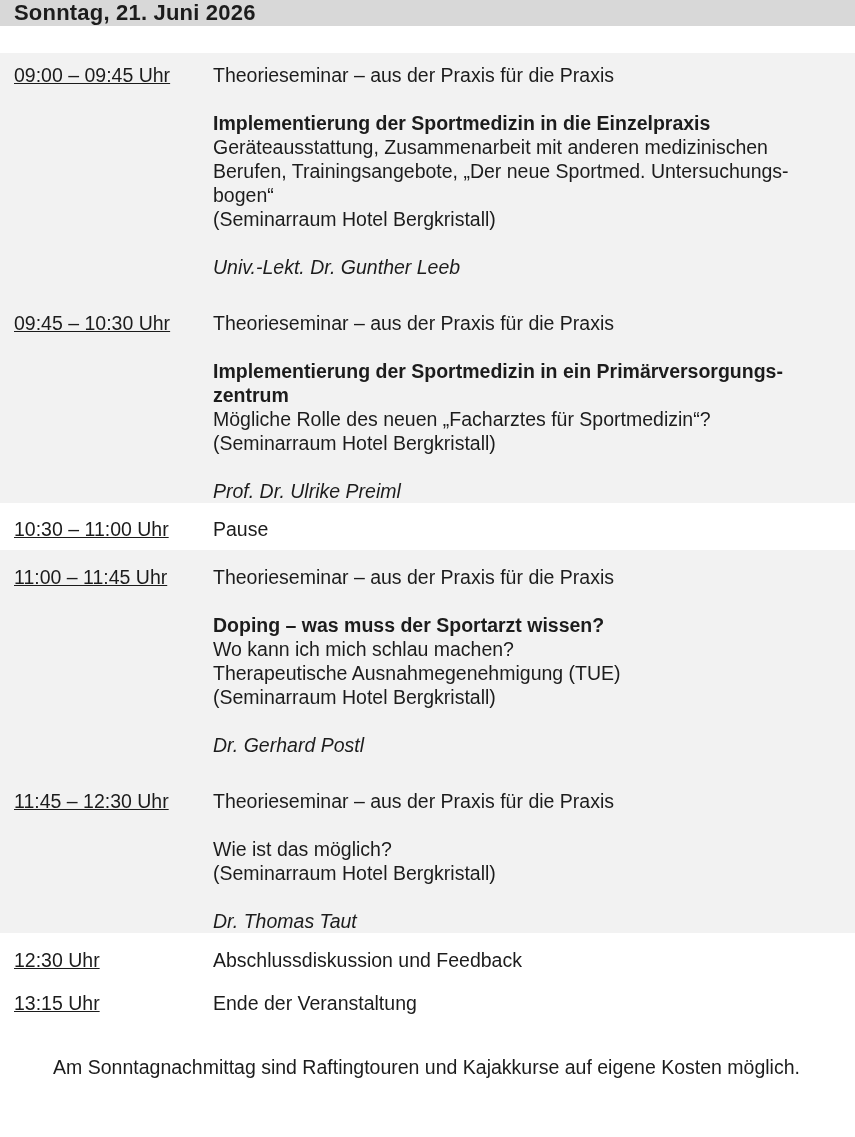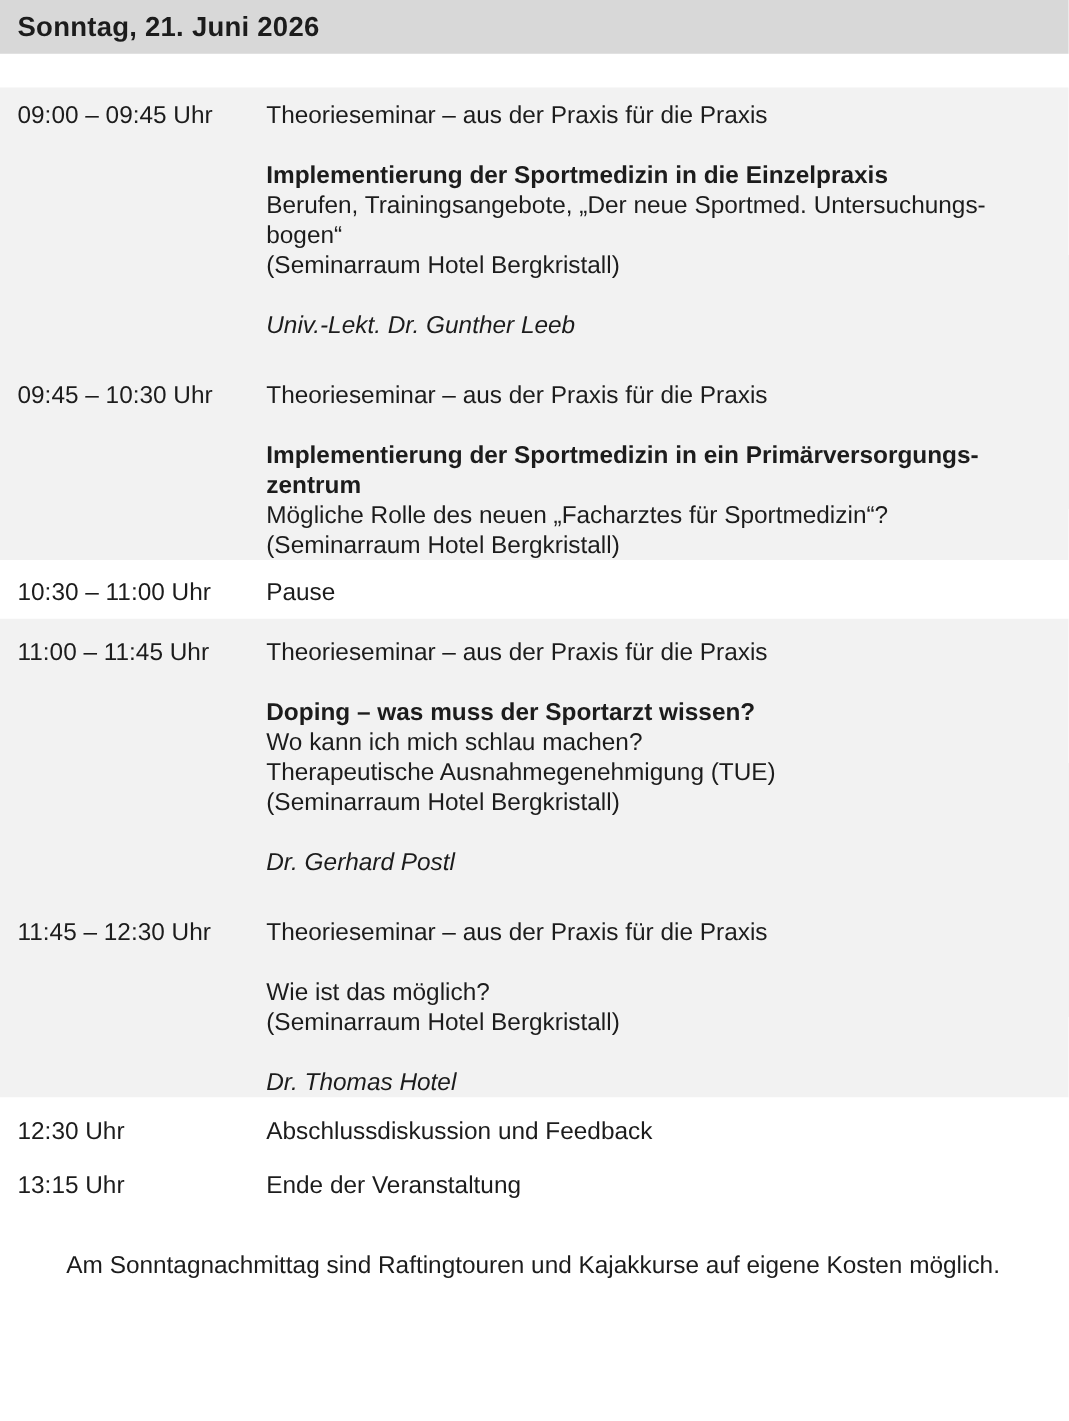--- a/index.html
+++ b/index.html
@@ -5,21 +5,21 @@
   * { margin: 0; padding: 0; box-sizing: border-box; }
   html, body {
     width: 855px;
     background: #ffffff;
     font-family: "Liberation Sans", sans-serif;
     color: #1c1c1c;
   }
   body { height: 1137px; overflow: hidden; }
 
   .day-bar {
-    height: 43px;
+    height: 26px;
     background: #d8d8d8;
     display: flex;
     align-items: center;
     padding-left: 14px;
   }
   .day-bar .title {
     font-size: 22px;
     font-weight: bold;
     letter-spacing: 0.2px;
   }
@@ -37,20 +37,21 @@
   #block-end { padding-top: 15px; }
 
   .entry { display: flex; align-items: flex-start; }
   .entry + .entry { margin-top: 32px; }
   #block-end .entry + .entry { margin-top: 19px; }
 
   .time-cell {
     flex: 0 0 213px;
     padding-left: 14px;
     white-space: nowrap;
+    text-decoration: underline;
   }
   .content-cell { flex: 1 1 auto; padding-right: 19px; }
 
   .detail { margin-top: 24px; }
   .line { display: block; }
   .line.bold { font-weight: bold; }
   .speaker { margin-top: 24px; font-style: italic; }
 
   .footer-note {
     margin-top: 40px;
@@ -69,38 +70,40 @@
 </div>
 
 <section class="block gray" id="block-a">
 
   <div class="entry">
     <div class="time-cell">09:00 – 09:45 Uhr</div>
     <div class="content-cell">
       <div class="line">Theorieseminar – aus der Praxis für die Praxis</div>
       <div class="detail">
         <span class="line bold">Implementierung der Sportmedizin in die Einzelpraxis</span>
+        <span class="line">Geräteausstattung, Zusammenarbeit mit anderen medizinischen</span>
         <span class="line">Berufen, Trainingsangebote, „Der neue Sportmed. Untersuchungs-</span>
         <span class="line">bogen“</span>
         <span class="line">(Seminarraum Hotel Bergkristall)</span>
       </div>
       <div class="speaker">Univ.-Lekt. Dr. Gunther Leeb</div>
     </div>
   </div>
 
   <div class="entry">
     <div class="time-cell">09:45 – 10:30 Uhr</div>
     <div class="content-cell">
       <div class="line">Theorieseminar – aus der Praxis für die Praxis</div>
       <div class="detail">
         <span class="line bold">Implementierung der Sportmedizin in ein Primärversorgungs-</span>
         <span class="line bold">zentrum</span>
         <span class="line">Mögliche Rolle des neuen „Facharztes für Sportmedizin“?</span>
         <span class="line">(Seminarraum Hotel Bergkristall)</span>
       </div>
+      <div class="speaker">Prof. Dr. Ulrike Preiml</div>
     </div>
   </div>
 
 </section>
 
 <section class="block white" id="block-pause">
   <div class="entry">
     <div class="time-cell">10:30 – 11:00 Uhr</div>
     <div class="content-cell">
       <div class="line">Pause</div>
@@ -125,21 +128,21 @@
   </div>
 
   <div class="entry">
     <div class="time-cell">11:45 – 12:30 Uhr</div>
     <div class="content-cell">
       <div class="line">Theorieseminar – aus der Praxis für die Praxis</div>
       <div class="detail">
         <span class="line">Wie ist das möglich?</span>
         <span class="line">(Seminarraum Hotel Bergkristall)</span>
       </div>
-      <div class="speaker">Dr. Thomas Hotel</div>
+      <div class="speaker">Dr. Thomas Taut</div>
     </div>
   </div>
 
 </section>
 
 <section class="block white" id="block-end">
   <div class="entry">
     <div class="time-cell">12:30 Uhr</div>
     <div class="content-cell">
       <div class="line">Abschlussdiskussion und Feedback</div>

